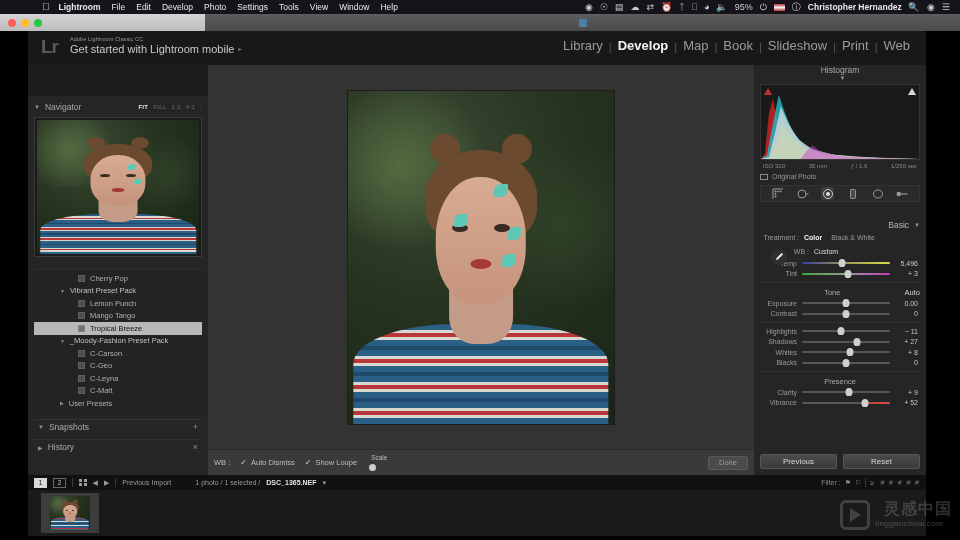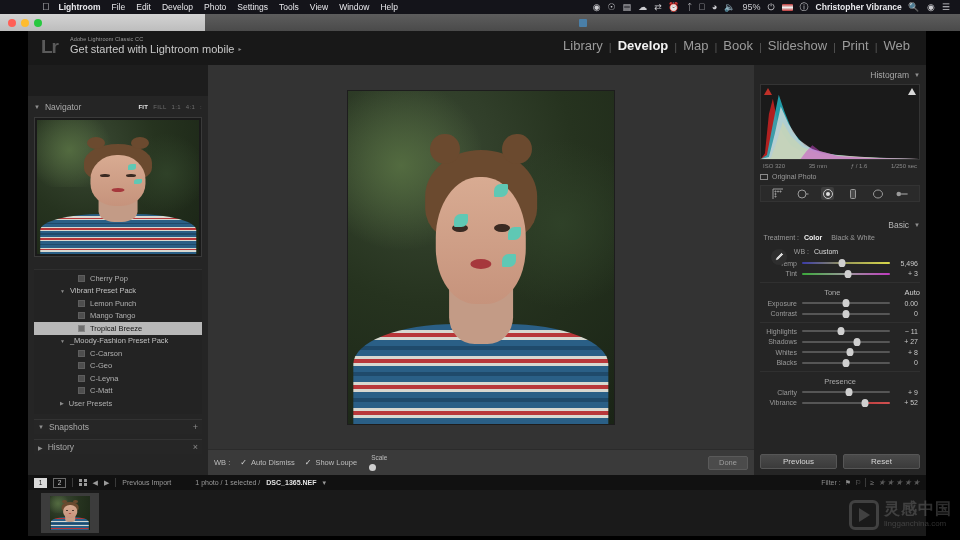--- a/index.html
+++ b/index.html
@@ -94,21 +94,21 @@
   .toolbar .chk { margin-right: 4px; color: #d8d8d8; font-size: 8px; }
   .toolbar .grp { display: flex; align-items: center; margin-right: 10px; }
   .scalewrap { position: relative; margin-left: 2px; width: 115px; }
   .scalewrap .lbl { font-size: 6.5px; color: #bdbdbd; position: absolute; top: -9px; left: 2px; }
   .track { height: 2px; background: #565656; border-radius: 1px; position: relative; top: 4px; }
   .track i { position: absolute; top: -3px; width: 7px; height: 7px; border-radius: 50%; background: #cfcfcf; }
   .donebtn { margin-left: auto; width: 40px; height: 14px; background: #4b4b4b; border: 1px solid #5a5a5a; border-radius: 2px; color: #9e9e9e; font-size: 7.5px; display: flex; align-items: center; justify-content: center; }
 
   
   .right-p { position: absolute; right: 0; top: 0; width: 172px; height: 410px; background: #252525; padding: 4px 6px 0 6px; }
-  .hdrrow { display: flex; align-items: center; justify-content: flex-end; height: 12px; font-size: 8.5px; color: #a8a8a8; }
+  .hdrrow { display: flex; align-items: center; justify-content: flex-end; height: 12px; font-size: 8.5px; color: #a8a8a8; flex-direction: column; }
   .hdrrow .tri { font-size: 6px; margin-left: 5px; color: #8f8f8f; }
   .histo { margin-top: 3px; height: 76px; background: #1a1a1a; border: 1px solid #343434; position: relative; overflow: hidden; }
   .histo .clipL { position: absolute; left: 3px; top: 3px; width: 0; height: 0; border-left: 4px solid transparent; border-right: 4px solid transparent; border-bottom: 7px solid #c03028; }
   .histo .clipR { position: absolute; right: 3px; top: 3px; width: 0; height: 0; border-left: 4px solid transparent; border-right: 4px solid transparent; border-bottom: 7px solid #d8d8d8; }
   .exif { display: flex; justify-content: space-between; padding: 3px 3px 0 3px; font-size: 6px; color: #8a8a8a; }
   .origphoto { display: flex; align-items: center; gap: 4px; margin-top: 4px; font-size: 7px; color: #9a9a9a; }
   .origphoto .box { width: 8px; height: 6px; border: 1px solid #8a8a8a; display: inline-block; }
 
   .toolstrip { margin-top: 5px; height: 17px; background: #2a2a2a; border: 1px solid #333; display: flex; align-items: center; justify-content: space-around; padding: 0 4px; }
   .toolstrip .ti { width: 13px; height: 13px; display: flex; align-items: center; justify-content: center; }
@@ -154,23 +154,23 @@
   .filterw { margin-left: auto; display: flex; align-items: center; gap: 4px; font-size: 7px; color: #8a8a8a; }
   .stars { display: flex; gap: 1.5px; color: #5a5a5a; font-size: 8px; }
   .fsbody { position: relative; height: 46px; background: #1a1a1a; }
   .thumbcell { position: absolute; left: 13px; top: 3px; width: 58px; height: 40px; background: #3c3c3c; display:flex; align-items:center; justify-content:center; }
   .thumbimg { width: 40px; height: 34px; background: #243226; position: relative; overflow: hidden; }
 
   
   .watermark { position: absolute; right: 8px; bottom: 10px; display: flex; align-items: center; gap: 5px; opacity: .30; }
   .wmlogo { width: 30px; height: 30px; border: 3px solid #9a9a9a; border-radius: 6px; position: relative; }
   .wmlogo:after { content:""; position:absolute; left: 7px; top: 5px; width:0;height:0; border-left:11px solid #9a9a9a; border-top:7px solid transparent; border-bottom:7px solid transparent; }
-  .wmtext .cn { font-size: 16px; font-weight: bold; color: #9a9a9a; letter-spacing: 1px; line-height: 1; }
+  .wmtext .cn { font-size: 16px; font-weight: bold; color: #9a9a9a; letter-spacing: 1px; line-height: 1; margin-left: 9px; }
   .wmtext .en { font-size: 10px; font-weight: bold; font-style: italic; color: #9a9a9a; line-height: 1.2; }
-  .wmtext .en span { font-weight: normal; font-style: normal; font-size: 8px; }
+  .wmtext .en span { font-weight: bold; font-style: normal; font-size: 8px; }
 
   
   .pbg { position:absolute; inset:0; background:
      radial-gradient(circle at 30% 20%, #3b4a34 0%, #26331f 45%, #1a2416 100%); }
   .pblur1 { position:absolute; left:-10%; top:-5%; width:60%; height:55%; background: radial-gradient(circle,#536b40 0%, rgba(60,80,45,0) 70%); }
   .pblur2 { position:absolute; right:-5%; top:10%; width:50%; height:60%; background: radial-gradient(circle,#2f4128 0%, rgba(40,55,32,0) 70%); }
   .pbody { position:absolute; left:50%; bottom:0; transform:translateX(-50%); width:96%; height:30%;
      background: repeating-linear-gradient(to bottom, #2a5f86 0 6%, #d8d8d0 6% 9%, #b8373a 9% 13%, #d8d8d0 13% 16%, #2a5f86 16% 22%, #1f4a6b 22% 26%); border-radius: 40% 40% 0 0; }
   .pneck { position:absolute; left:50%; top:56%; transform:translateX(-50%); width:24%; height:20%; background:#c39b86; border-radius: 0 0 40% 40%; }
   .pface { position:absolute; left:50%; top:26%; transform:translateX(-50%); width:34%; height:38%; background: linear-gradient(#d8ab92, #c6937c); border-radius: 48% 48% 44% 44%; }
@@ -209,21 +209,21 @@
       <span class="ic">⇄</span>
       <span class="ic">⏰</span>
       <span class="ic">ᛏ</span>
       <span class="ic">⎕</span>
       <span class="ic">◕</span>
       <span class="ic">🔈</span>
       <span class="ic">95%</span>
       <span class="ic">⏻</span>
       <span class="flagico"></span>
       <span class="ic">ⓘ</span>
-      <span class="user">Christopher Vibrance</span>
+      <span class="user">Christopher Hernandez</span>
       <span class="ic">🔍</span>
       <span class="ic">◉</span>
       <span class="ic">☰</span>
     </span>
   </div>
 
   <div class="titlebar">
     <span class="traffic">
       <i class="r"></i>
       <i class="y"></i>

